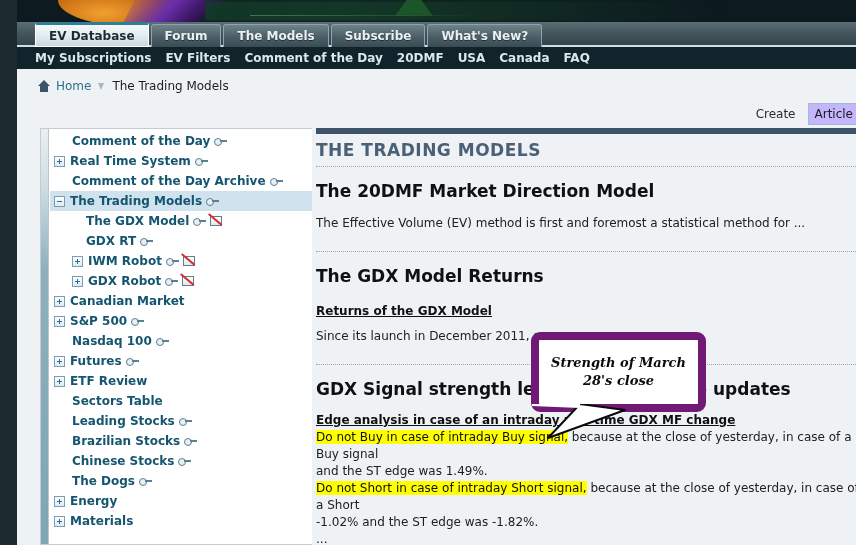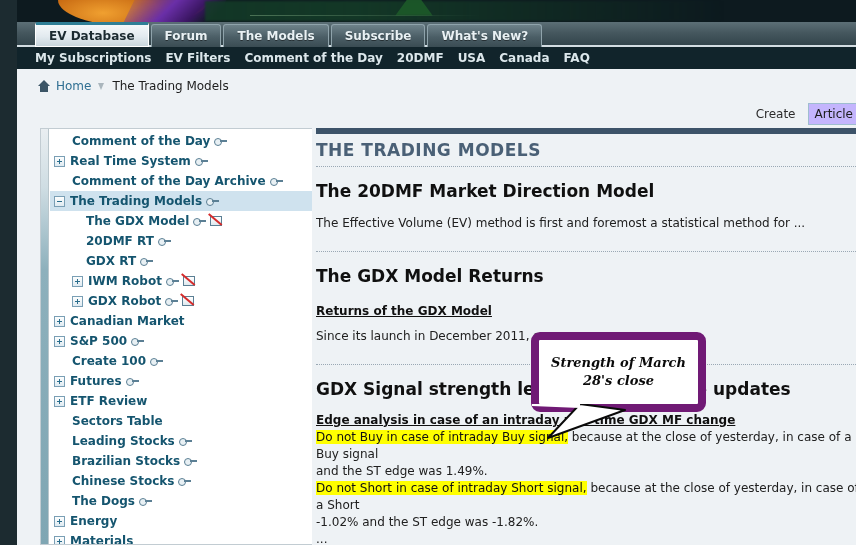--- a/index.html
+++ b/index.html
@@ -405,24 +405,20 @@
           </div>
           <div class="nav-item indent-2">
             <span class="label">The GDX Model</span>
             <span class="key-icon"></span>
             <span class="book-icon">
               <span class="pg"></span>
               <span class="slash"></span>
             </span>
           </div>
           <div class="nav-item indent-2">
-            <span class="label">20DMF RT</span>
-            <span class="key-icon"></span>
-          </div>
-          <div class="nav-item indent-2">
             <span class="label">GDX RT</span>
             <span class="key-icon"></span>
           </div>
           <div class="nav-item indent-1b">
             <span class="toggler plus"></span>
             <span class="label">IWM Robot</span>
             <span class="key-icon"></span>
             <span class="book-icon">
               <span class="pg"></span>
               <span class="slash"></span>
@@ -440,21 +436,21 @@
           <div class="nav-item">
             <span class="toggler plus"></span>
             <span class="label">Canadian Market</span>
           </div>
           <div class="nav-item">
             <span class="toggler plus"></span>
             <span class="label">S&amp;P 500</span>
             <span class="key-icon"></span>
           </div>
           <div class="nav-item indent-1b">
-            <span class="label">Create 100</span>
+            <span class="label">Nasdaq 100</span>
             <span class="key-icon"></span>
           </div>
           <div class="nav-item">
             <span class="toggler plus"></span>
             <span class="label">Futures</span>
             <span class="key-icon"></span>
           </div>
           <div class="nav-item">
             <span class="toggler plus"></span>
             <span class="label">ETF Review</span>

